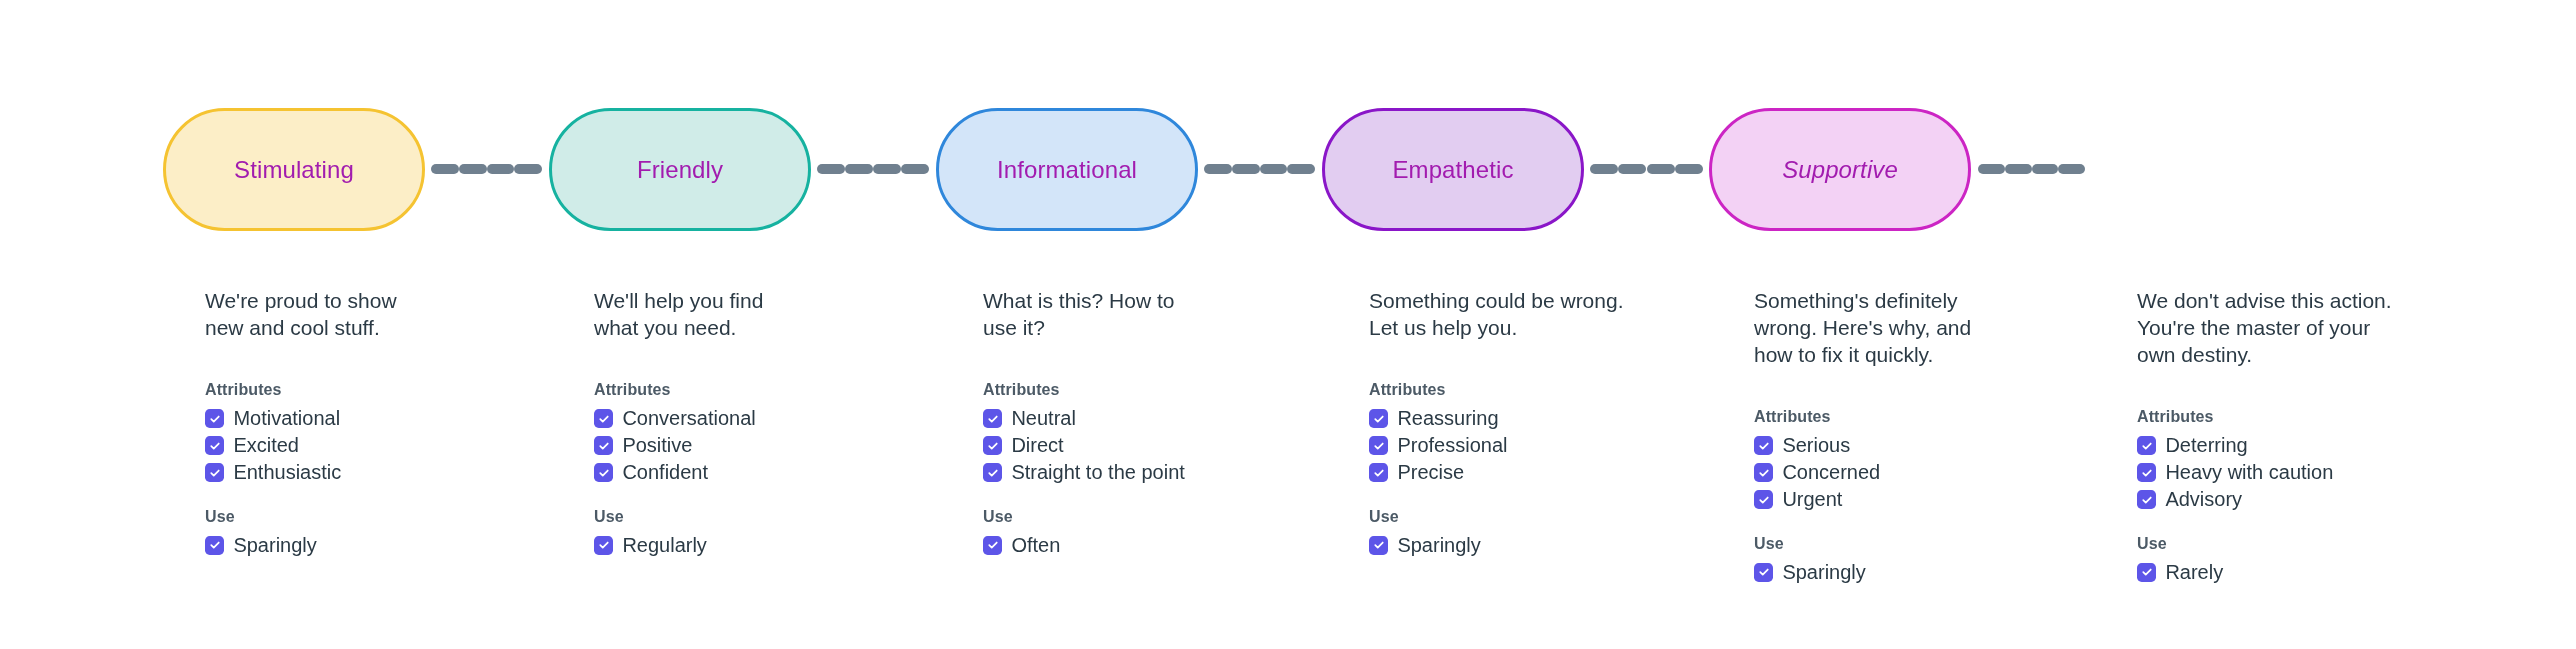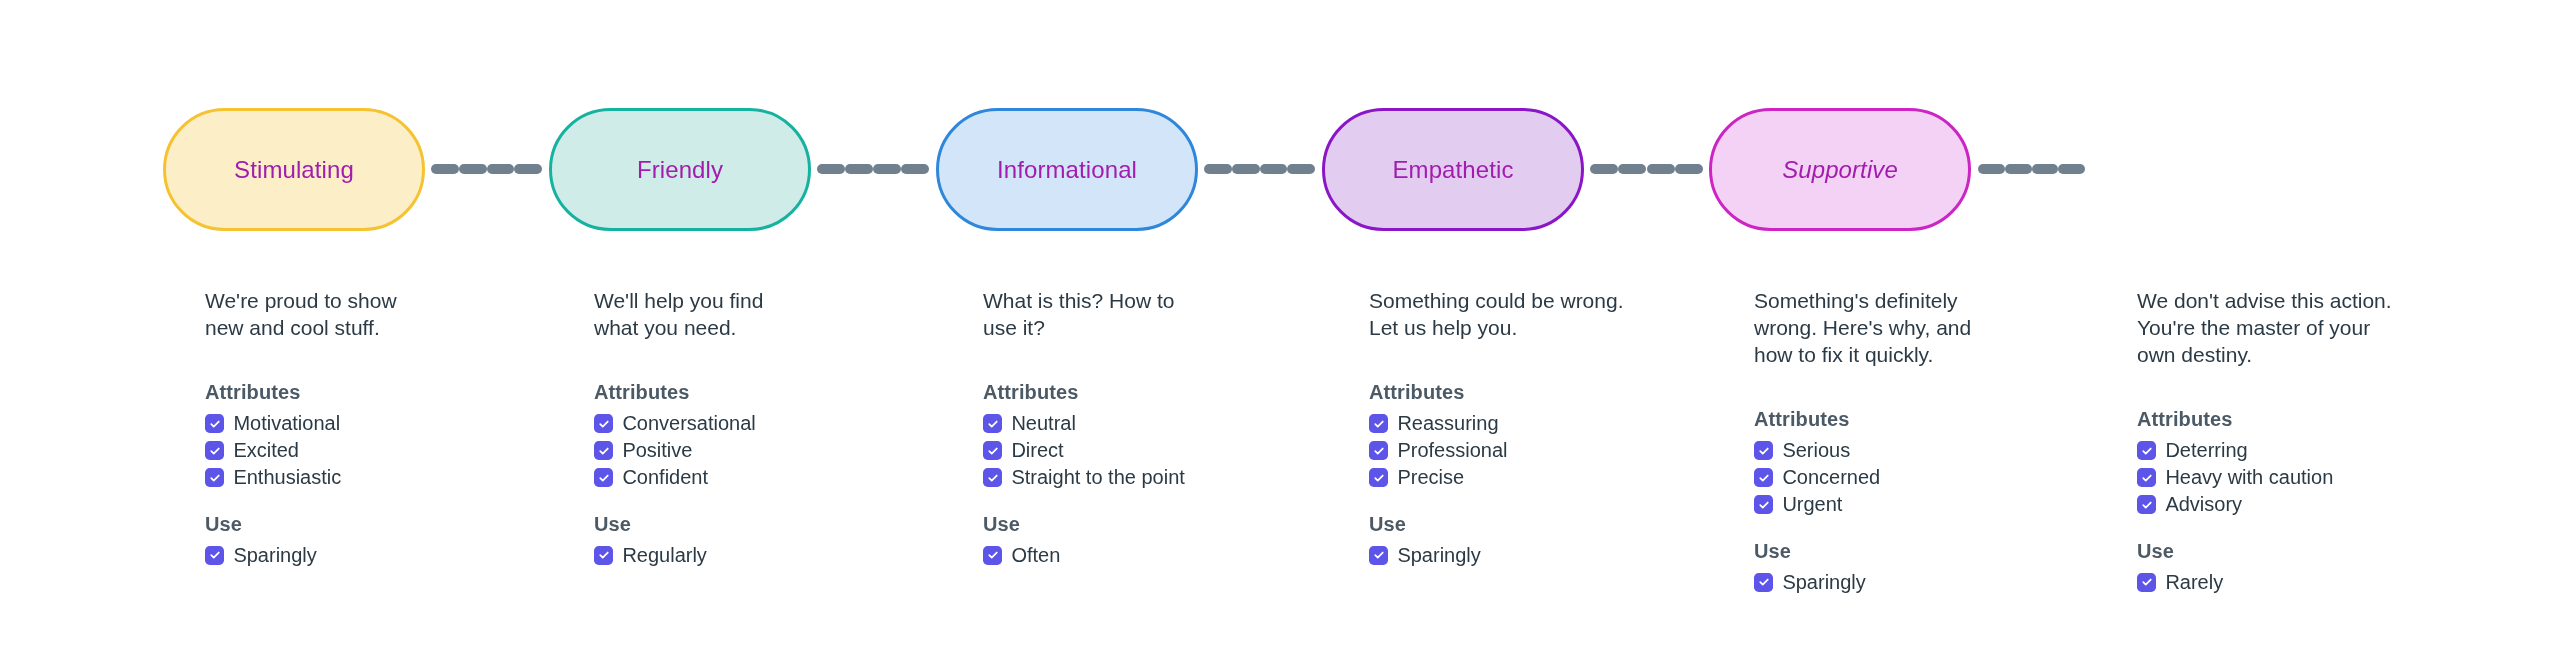--- a/index.html
+++ b/index.html
@@ -88,21 +88,21 @@
     white-space: pre-line;
   }
 
   .group {
     margin-top: 0;
   }
   .group-attributes { margin-top: 40px; }
   .group-use { margin-top: 21.5px; }
 
   .group-title {
-    font-size: 20px;
+    font-size: 16px;
     font-weight: bold;
     color: #4c5a66;
     letter-spacing: 0.1px;
     margin-bottom: 6px;
   }
 
   .check-row {
     display: flex;
     align-items: center;
     height: 27px;

